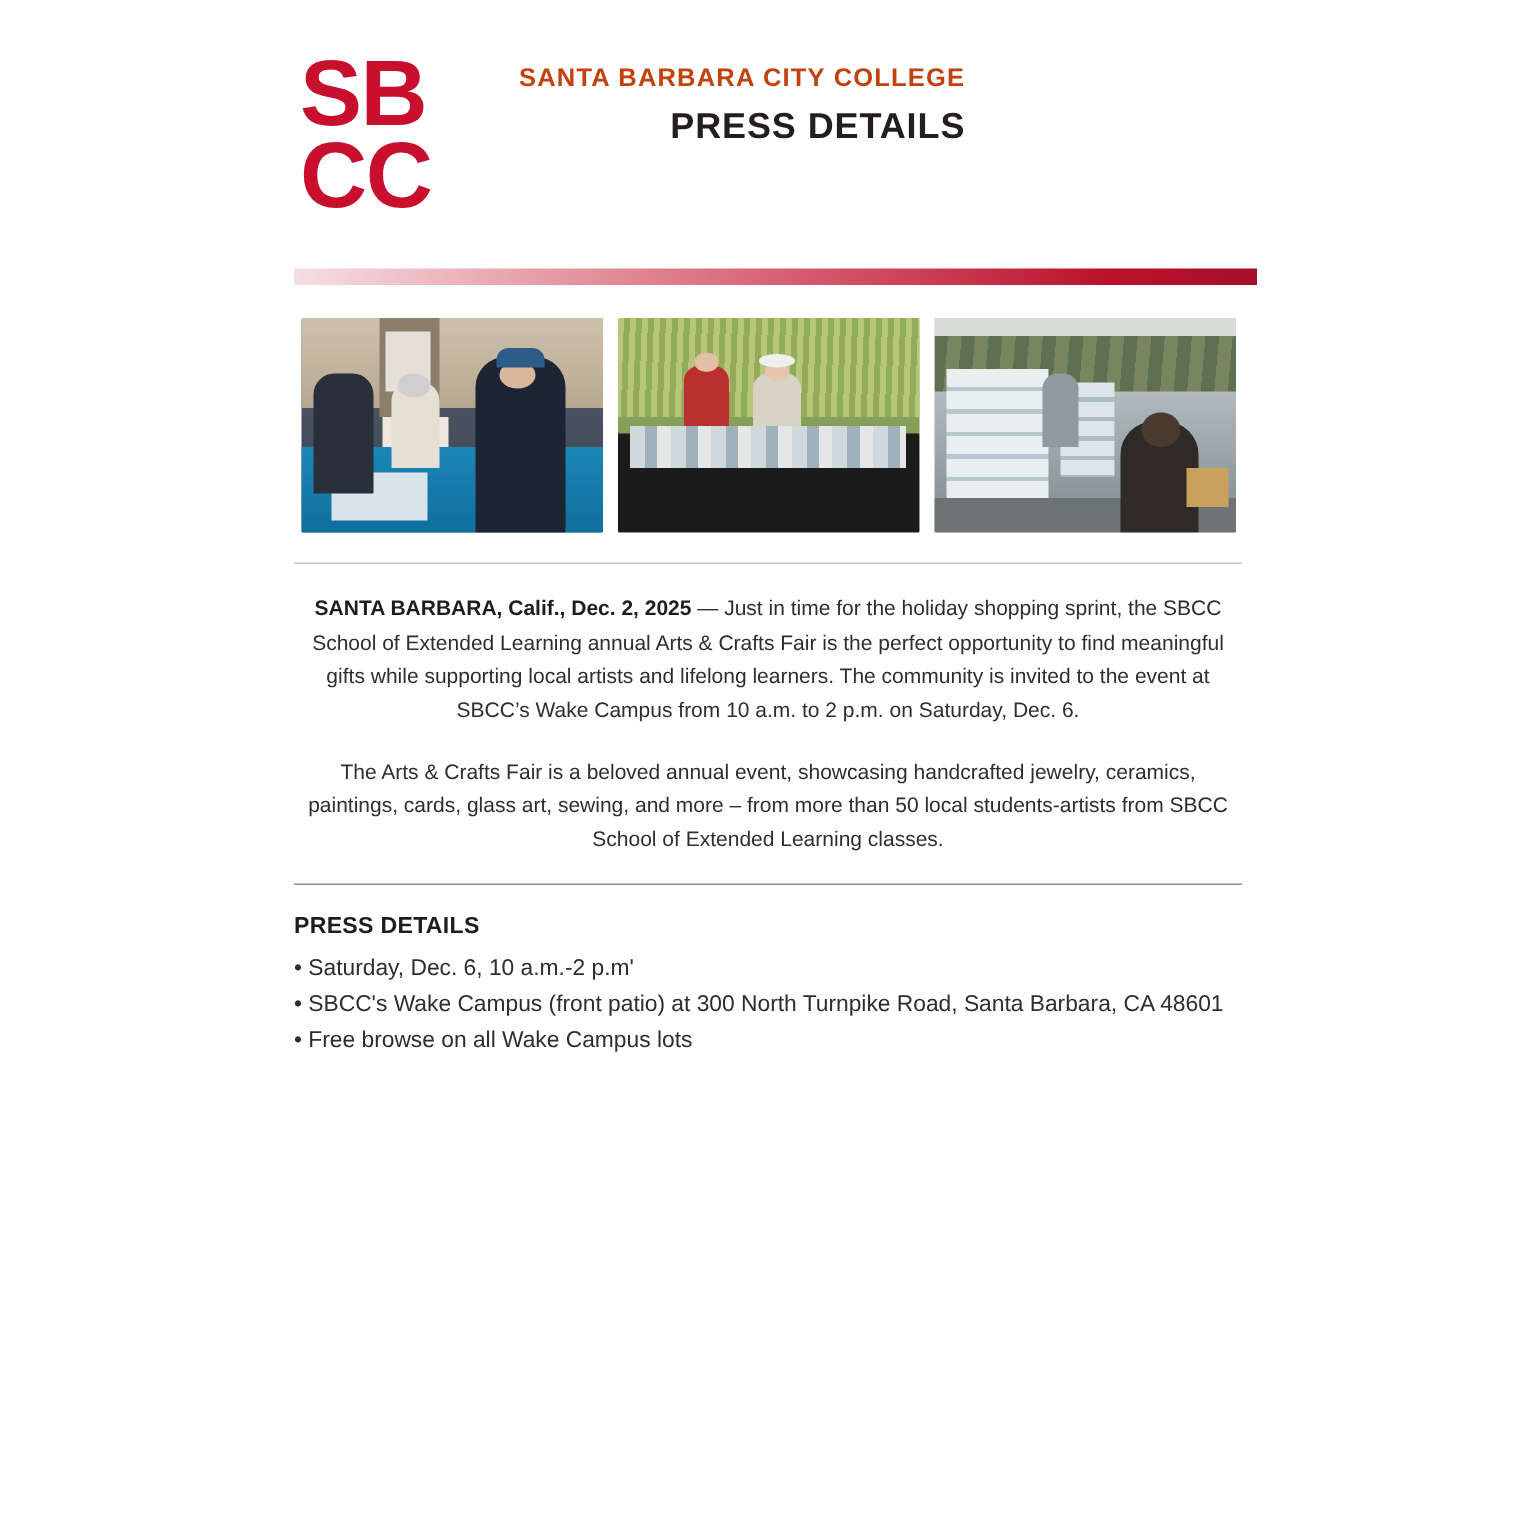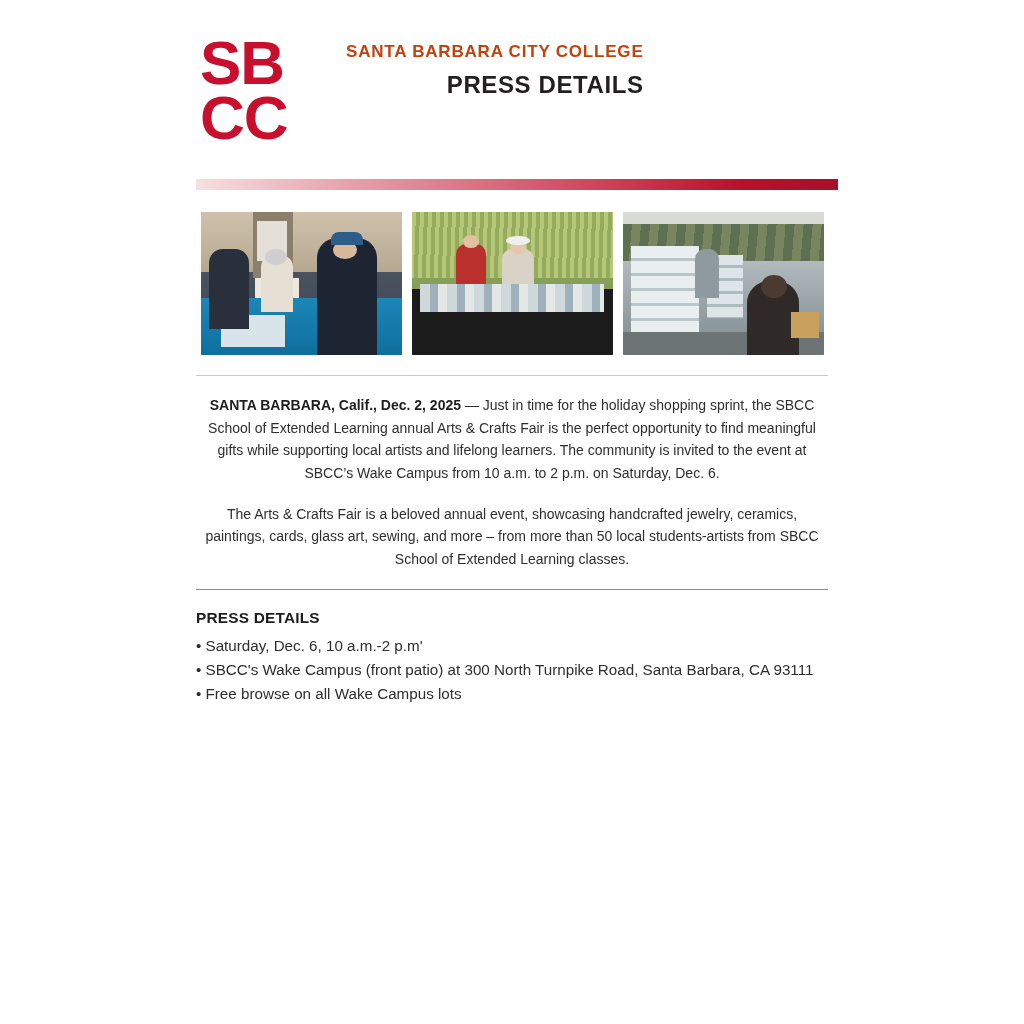--- a/index.html
+++ b/index.html
@@ -274,18 +274,18 @@
     <p><span class="dateline">SANTA BARBARA, Calif., Dec. 2, 2025</span><span> — Just in time for the holiday shopping sprint, the SBCC School of Extended Learning annual Arts &amp; Crafts Fair is the perfect opportunity to find meaningful gifts while supporting local artists and lifelong learners. The community is invited to the event at SBCC’s Wake Campus from 10 a.m. to 2 p.m. on Saturday, Dec. 6.</span></p>
     <p>The Arts &amp; Crafts Fair is a beloved annual event, showcasing handcrafted jewelry, ceramics, paintings, cards, glass art, sewing, and more – from more than 50 local students-artists from SBCC School of Extended Learning classes.</p>
   </div>
 
   <div class="divider2"></div>
 
   <div class="details">
     <h3>PRESS DETAILS</h3>
     <ul>
       <li>• Saturday, Dec. 6, 10 a.m.-2 p.m'</li>
-      <li>• SBCC's Wake Campus (front patio) at 300 North Turnpike Road, Santa Barbara, CA 93111</li>
+      <li>• SBCC's Wake Campus (front patio) at 300 North Turnpike Road, Santa Barbara, CA 48601</li>
       <li>• Free browse on all Wake Campus lots</li>
     </ul>
   </div>
 
 </div>
 
 </body></html>

